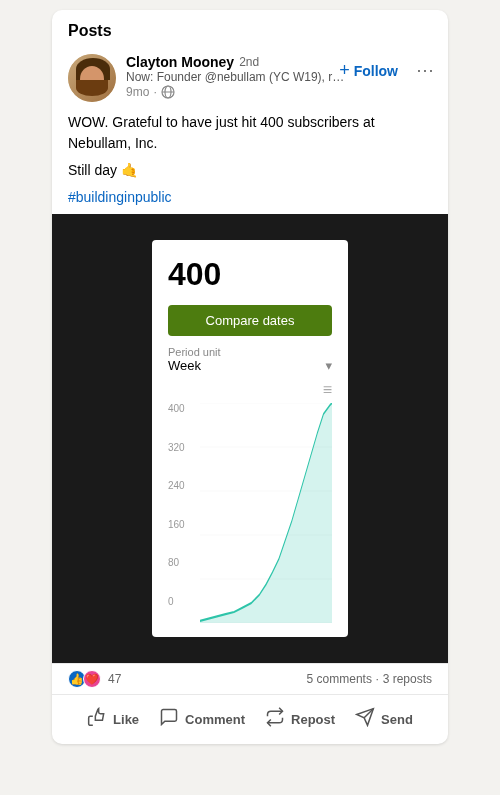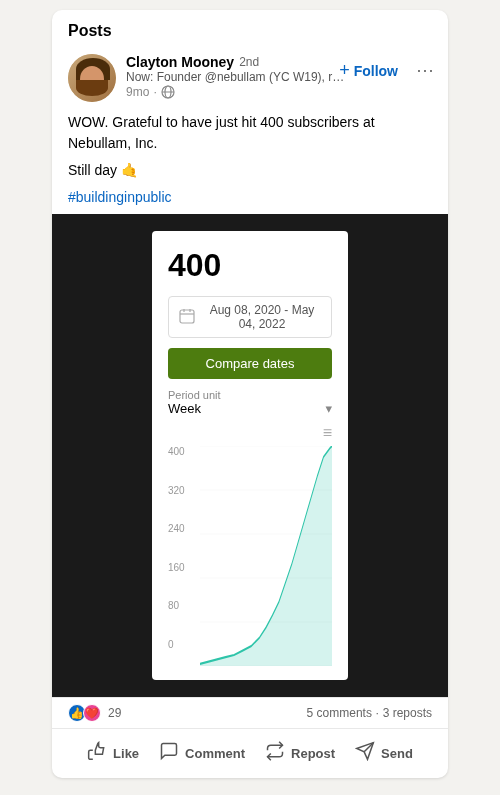--- a/index.html
+++ b/index.html
@@ -163,21 +163,21 @@
       line-height: 1.5;
     }
     .post-content p {
       margin-bottom: 6px;
     }
     .hashtag {
       color: #0a66c2;
     }
     .chart-inner {
       background: #fff;
-      margin: 1px 50px;
+      margin: 10px 50px;
       padding: 16px 16px 10px 16px;
       border-radius: 4px;
     }
     .chart-value-big {
       font-size: 32px;
       font-weight: 700;
       color: #000;
       margin-bottom: 12px;
     }
     .date-range-row {
@@ -350,31 +350,20 @@
     <p><span class="hashtag">#buildinginpublic</span></p>
   </div>
 
   <div class="chart-wrapper">
     <div style="background:#1a1a1a; padding: 16px 50px 16px 50px;">
       <div class="chart-inner">
         
         <div class="chart-value-big">400</div>
 
         
-        <div class="date-range-row">
-          <span class="calendar-icon">
-            <svg width="16" height="16" viewBox="0 0 16 16" fill="none">
-              <rect x="1" y="2" width="14" height="13" rx="2" stroke="#aaa" stroke-width="1.2"></rect>
-              <line x1="1" y1="6" x2="15" y2="6" stroke="#aaa" stroke-width="1.2"></line>
-              <line x1="5" y1="1" x2="5" y2="4" stroke="#aaa" stroke-width="1.2"></line>
-              <line x1="11" y1="1" x2="11" y2="4" stroke="#aaa" stroke-width="1.2"></line>
-            </svg>
-          </span>
-          <span class="date-range-text">Aug 08, 2020 - May 04, 2022</span>
-        </div>
 
         
         <button class="compare-btn">Compare dates</button>
 
         
         <div class="period-unit-row">
           <div class="period-label">Period unit</div>
           <div class="period-select">
             <span>Week</span>
             <span class="period-chevron">▾</span>
@@ -414,21 +403,21 @@
       </div>
     </div>
   </div>
 
   <div class="reactions-bar">
     <div class="reactions-left">
       <div class="reaction-emojis">
         <div class="reaction-emoji emoji-like">👍</div>
         <div class="reaction-emoji emoji-love">❤️</div>
       </div>
-      <span class="reactions-count">29</span>
+      <span class="reactions-count">47</span>
     </div>
     <div class="reactions-right">
       <span>5 comments</span>
       <span> · </span>
       <span>3 reposts</span>
     </div>
   </div>
 
   <div class="action-bar">
     <button class="action-btn">

